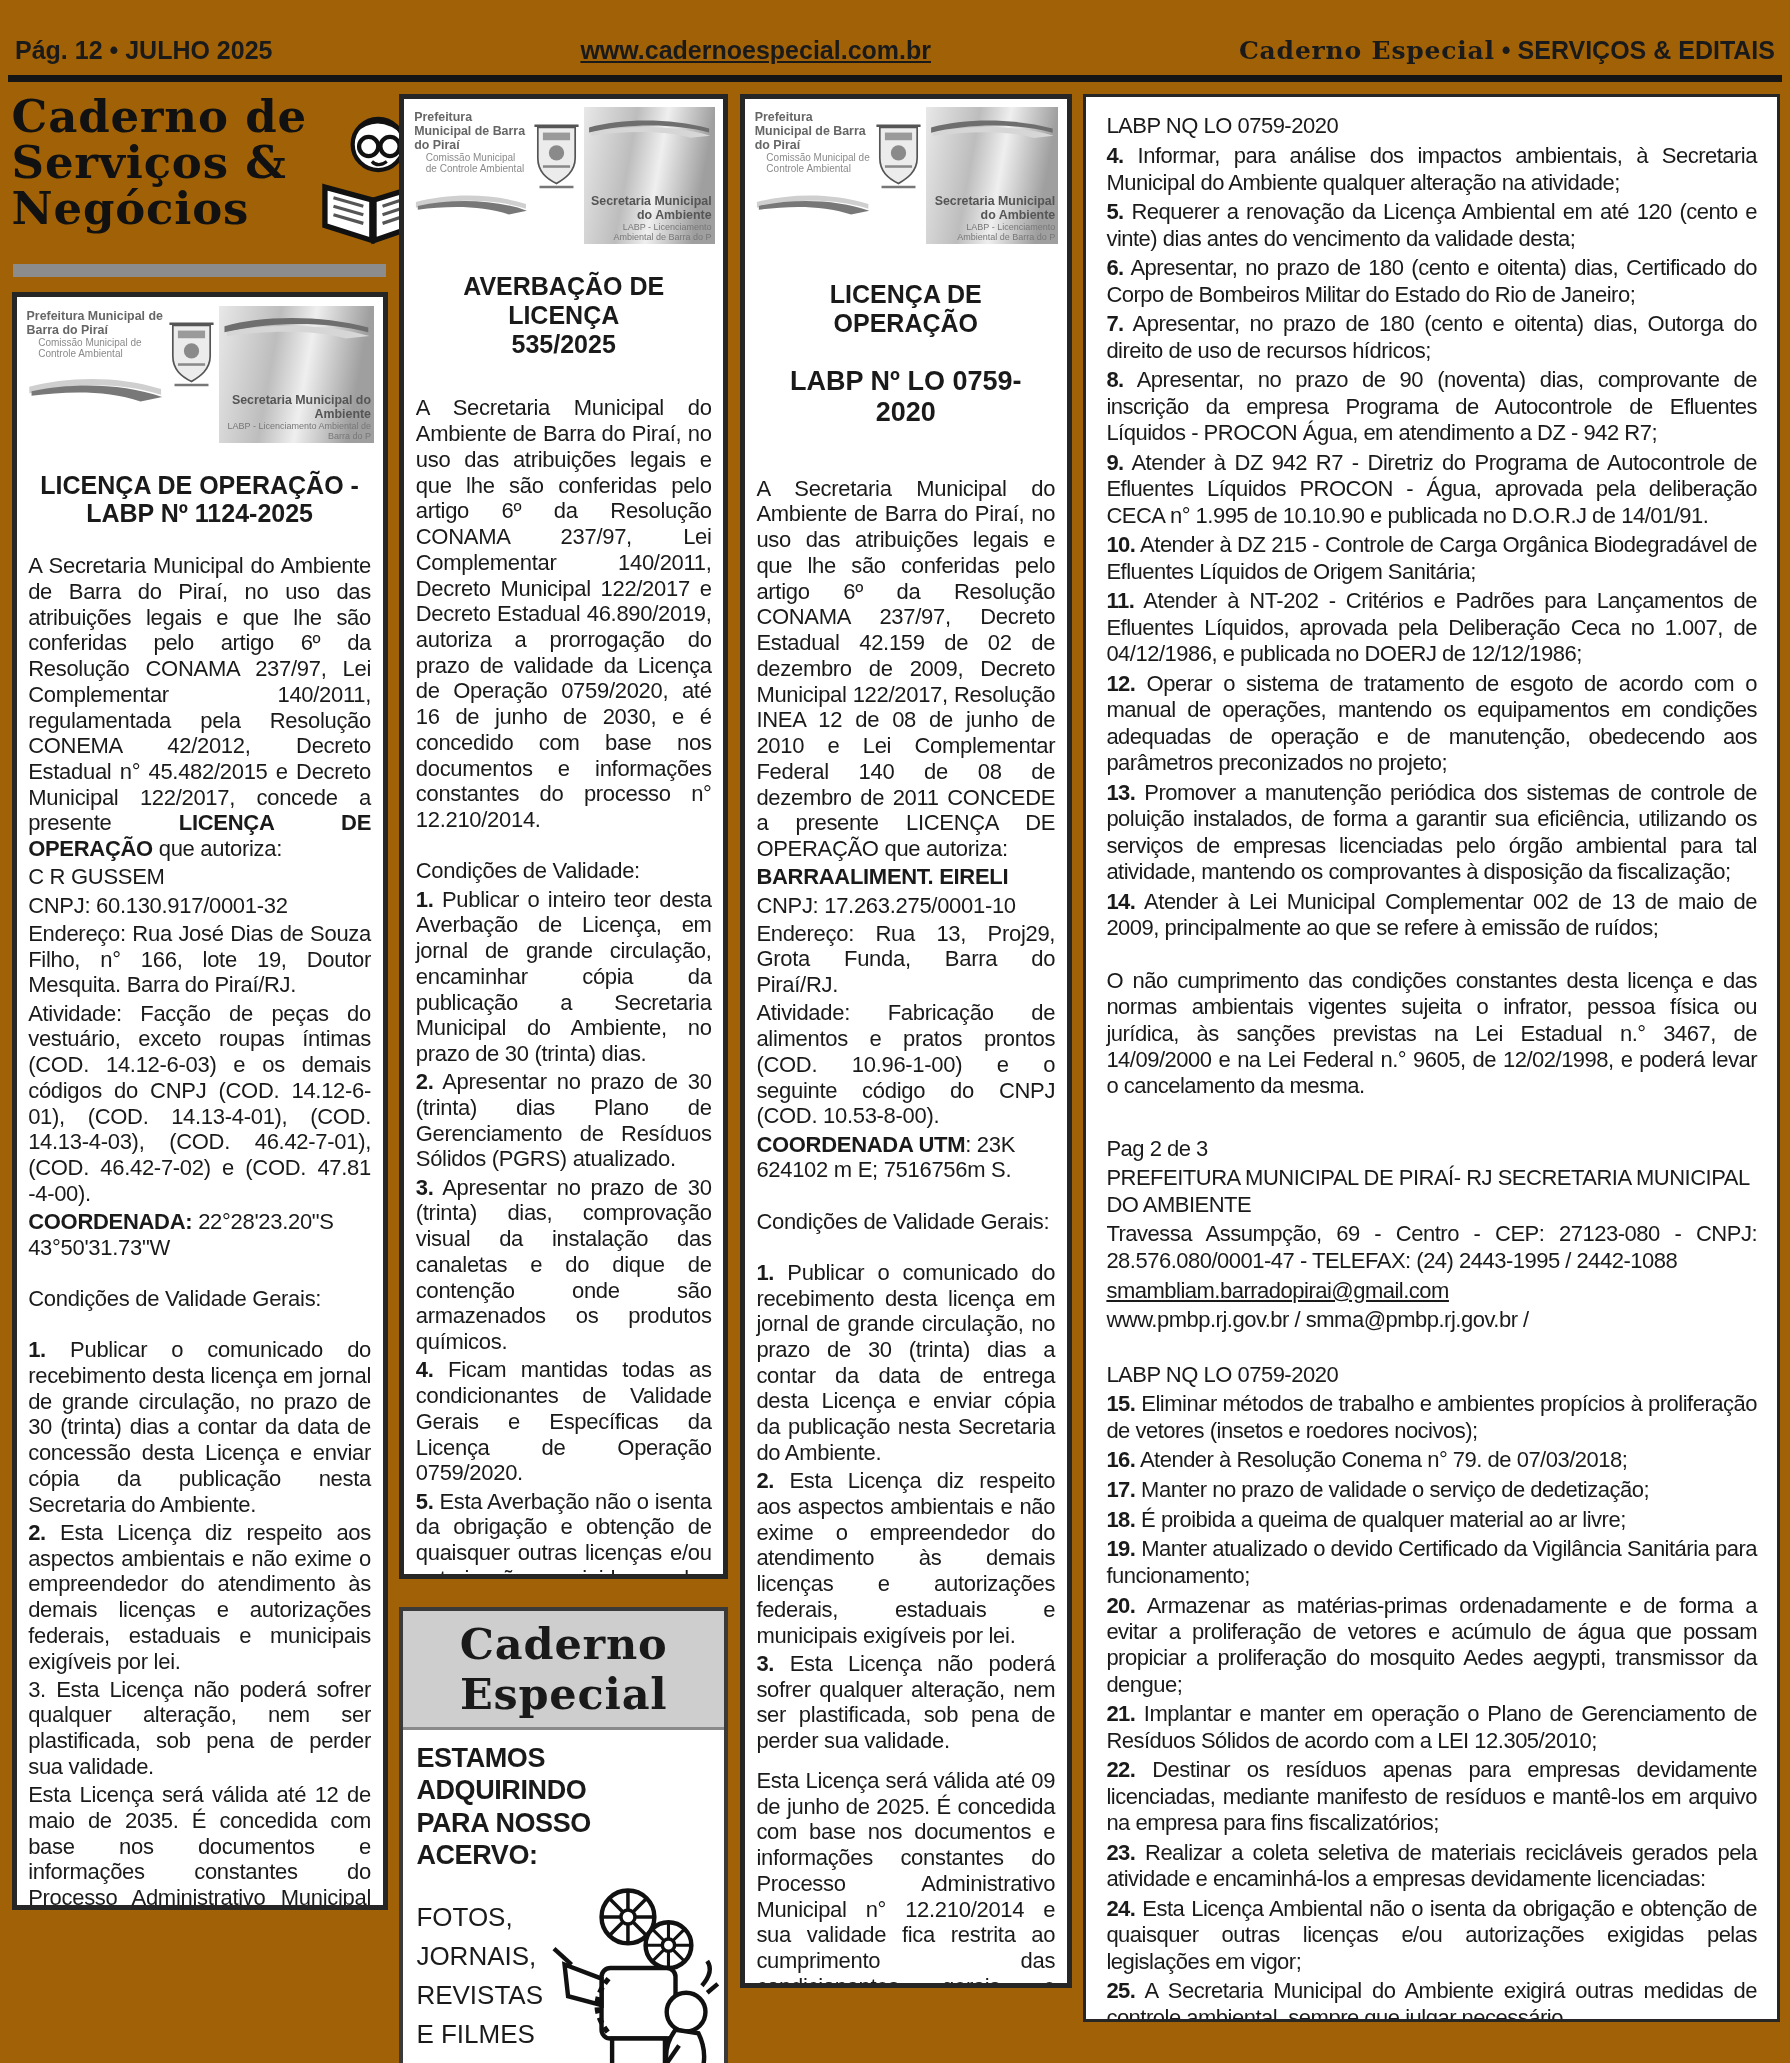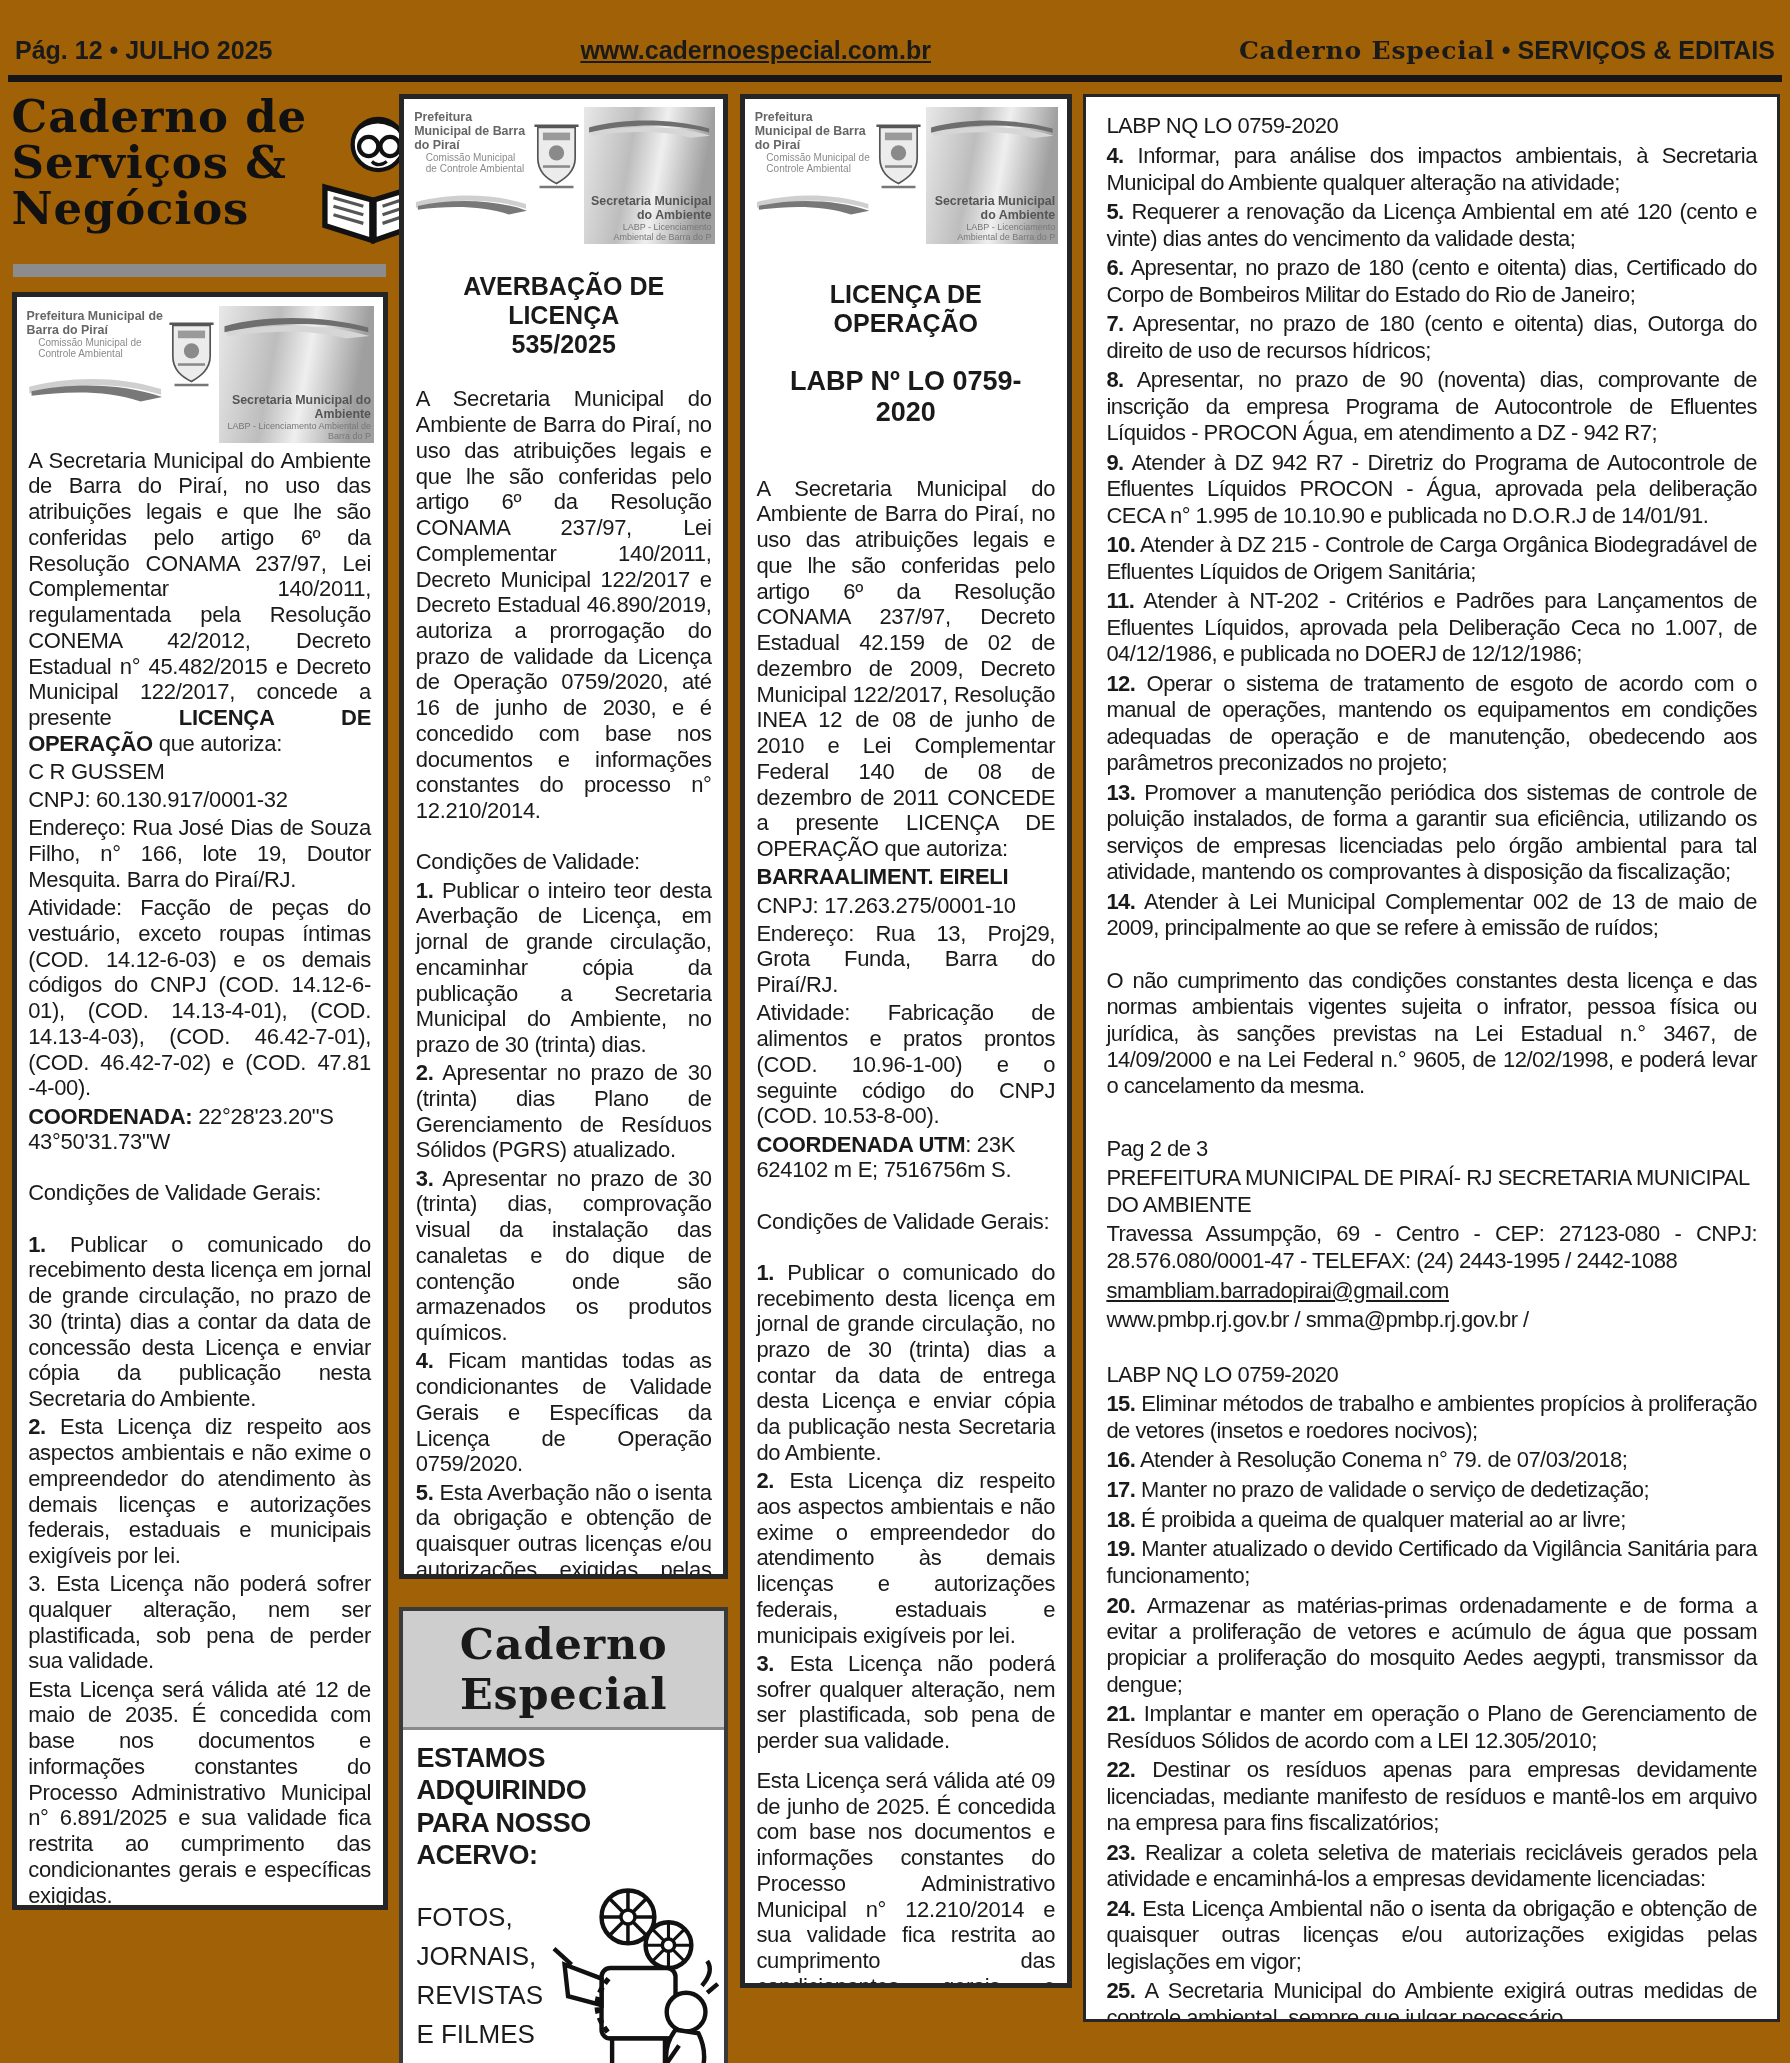--- a/index.html
+++ b/index.html
@@ -128,20 +128,21 @@
           <div class="oh-right">
             <svg class="swooshR" viewBox="0 0 240 46">
               <path d="M4 20 C70 2 160 2 236 22 L236 30 C160 10 72 14 4 30 Z" fill="#6e6e6e"></path>
               <path d="M8 30 C80 14 170 16 238 36 L200 40 C140 24 70 28 8 36 Z" fill="#d6d6d6"></path>
             </svg>
             <div class="oh-sec">Secretaria Municipal do Ambiente</div>
             <div class="oh-sec2">LABP - Licenciamento Ambiental de Barra do P</div>
           </div>
         </div>
 
+        <h2 class="title">LICENÇA DE OPERAÇÃO - LABP Nº 1124-2025</h2>
         <p class="p"><span>A Secretaria Municipal do Ambiente de Barra do Piraí, no uso das atribuições legais e que lhe são conferidas pelo artigo 6º da Resolução CONAMA 237/97, Lei Complementar 140/2011, regulamentada pela Resolução CONEMA 42/2012, Decreto Estadual n° 45.482/2015 e Decreto Municipal 122/2017, concede a presente </span><b>LICENÇA DE OPERAÇÃO</b><span> que autoriza:</span></p>
         <p class="p pline">C R GUSSEM</p>
         <p class="p pline">CNPJ: 60.130.917/0001-32</p>
         <p class="p">Endereço: Rua José Dias de Souza Filho, n° 166, lote 19, Doutor Mesquita. Barra do Piraí/RJ.</p>
         <p class="p">Atividade: Facção de peças do vestuário, exceto roupas íntimas (COD. 14.12-6-03) e os demais códigos do CNPJ (COD. 14.12-6-01), (COD. 14.13-4-01), (COD. 14.13-4-03), (COD. 46.42-7-01), (COD. 46.42-7-02) e (COD. 47.81 -4-00).</p>
         <p class="p pline"><b>COORDENADA:</b><span> 22°28'23.20"S 43°50'31.73"W</span></p>
         <div class="gap"></div>
         <p class="p pline">Condições de Validade Gerais:</p>
         <div class="gap"></div>
         <p class="p item"><b>1.</b> <span>Publicar o comunicado do recebimento desta licença em jornal de grande circulação, no prazo de 30 (trinta) dias a contar da data de concessão desta Licença e enviar cópia da publicação nesta Secretaria do Ambiente.</span></p>
@@ -174,21 +175,21 @@
           <div class="oh-right">
             <svg class="swooshR" viewBox="0 0 240 46">
               <path d="M4 20 C70 2 160 2 236 22 L236 30 C160 10 72 14 4 30 Z" fill="#6e6e6e"></path>
               <path d="M8 30 C80 14 170 16 238 36 L200 40 C140 24 70 28 8 36 Z" fill="#d6d6d6"></path>
             </svg>
             <div class="oh-sec">Secretaria Municipal do Ambiente</div>
             <div class="oh-sec2">LABP - Licenciamento Ambiental de Barra do P</div>
           </div>
         </div>
 
-        <h2 class="title" style="margin-bottom:5px;"><span>AVERBAÇÃO DE LICENÇA</span><br><span>535/2025</span></h2>
+        <h2 class="title" style="margin-bottom:14px;"><span>AVERBAÇÃO DE LICENÇA</span><br><span>535/2025</span></h2>
         <div class="gap"></div>
         <p class="p">A Secretaria Municipal do Ambiente de Barra do Piraí, no uso das atribuições legais e que lhe são conferidas pelo artigo 6º da Resolução CONAMA 237/97, Lei Complementar 140/2011, Decreto Municipal 122/2017 e Decreto Estadual 46.890/2019, autoriza a prorrogação do prazo de validade da Licença de Operação 0759/2020, até 16 de junho de 2030, e é concedido com base nos documentos e informações constantes do processo n° 12.210/2014.</p>
         <div class="gap"></div>
         <p class="p pline">Condições de Validade:</p>
         <p class="p item"><b>1.</b> <span>Publicar o inteiro teor desta Averbação de Licença, em jornal de grande circulação, encaminhar cópia da publicação a Secretaria Municipal do Ambiente, no prazo de 30 (trinta) dias.</span></p>
         <p class="p item"><b>2.</b> <span>Apresentar no prazo de 30 (trinta) dias Plano de Gerenciamento de Resíduos Sólidos (PGRS) atualizado.</span></p>
         <p class="p item"><b>3.</b> <span>Apresentar no prazo de 30 (trinta) dias, comprovação visual da instalação das canaletas e do dique de contenção onde são armazenados os produtos químicos.</span></p>
         <p class="p item"><b>4.</b> <span>Ficam mantidas todas as condicionantes de Validade Gerais e Específicas da Licença de Operação 0759/2020.</span></p>
         <p class="p item"><b>5.</b> <span>Esta Averbação não o isenta da obrigação e obtenção de quaisquer outras licenças e/ou autorizações exigidas pelas legislações em vigor.</span></p>
 

